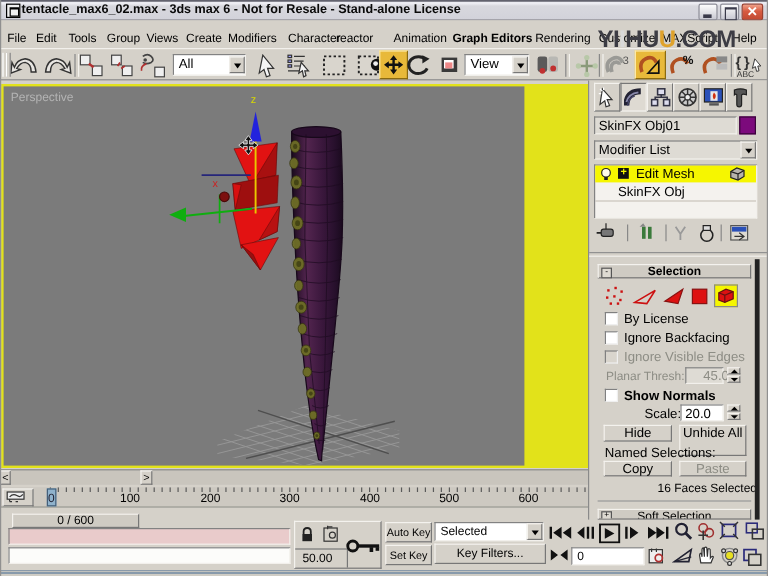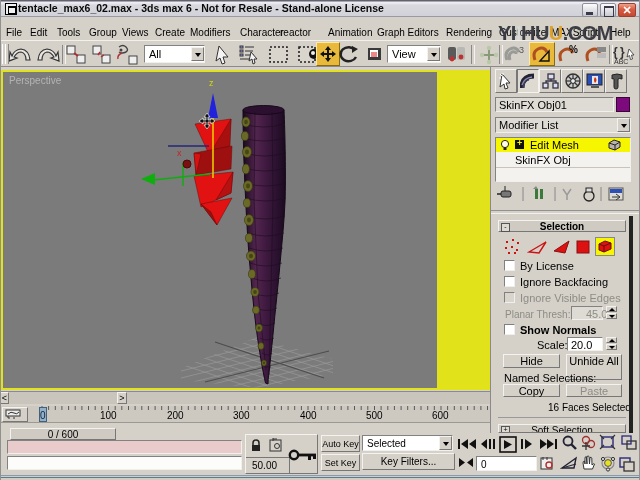--- a/index.html
+++ b/index.html
@@ -40,21 +40,21 @@
 <div class="abs" style="left:6px;top:27px;font-size:10px;">File</div>
 <div class="abs" style="left:30px;top:27px;font-size:10px;">Edit</div>
 <div class="abs" style="left:57px;top:27px;font-size:10px;">Tools</div>
 <div class="abs" style="left:89px;top:27px;font-size:10px;">Group</div>
 <div class="abs" style="left:122px;top:27px;font-size:10px;">Views</div>
 <div class="abs" style="left:155px;top:27px;font-size:10px;">Create</div>
 <div class="abs" style="left:190px;top:27px;font-size:10px;">Modifiers</div>
 <div class="abs" style="left:240px;top:27px;font-size:10px;">Character</div>
 <div class="abs" style="left:280px;top:27px;font-size:10px;">reactor</div>
 <div class="abs" style="left:328px;top:27px;font-size:10px;">Animation</div>
-<div class="abs" style="left:377px;top:27px;font-size:10px;">Graph Editors</div>
+<div class="abs" style="left:377px;top:27px;font-size:10px;font-weight:bold;">Graph Editors</div>
 <div class="abs" style="left:446px;top:27px;font-size:10px;">Rendering</div>
 <div class="abs" style="left:499px;top:27px;font-size:10px;">Customize</div>
 <div class="abs" style="left:551px;top:27px;font-size:10px;">MAXScript</div>
 <div class="abs" style="left:610px;top:27px;font-size:10px;">Help</div>
 
 <div class="abs" style="left:498px;top:22px;font-size:20px;font-weight:bold;letter-spacing:-0.5px;color:#3c3c44;white-space:nowrap;">YI<span style="color:#d8d8d8;">I</span>HU<span style="color:#dfa22b;">U</span>.COM</div>
 
 <div class="abs" style="left:0;top:40px;width:640px;height:27px;background:#d5d1c9;border-top:1px solid #f2f0ec;border-bottom:1px solid #8a8a8a;box-sizing:border-box;"></div>
 <div id="toolbar">
  <div class="abs" style="left:2px;top:44px;width:2px;height:20px;border-left:1px solid #fff;border-right:1px solid #888;"></div>

